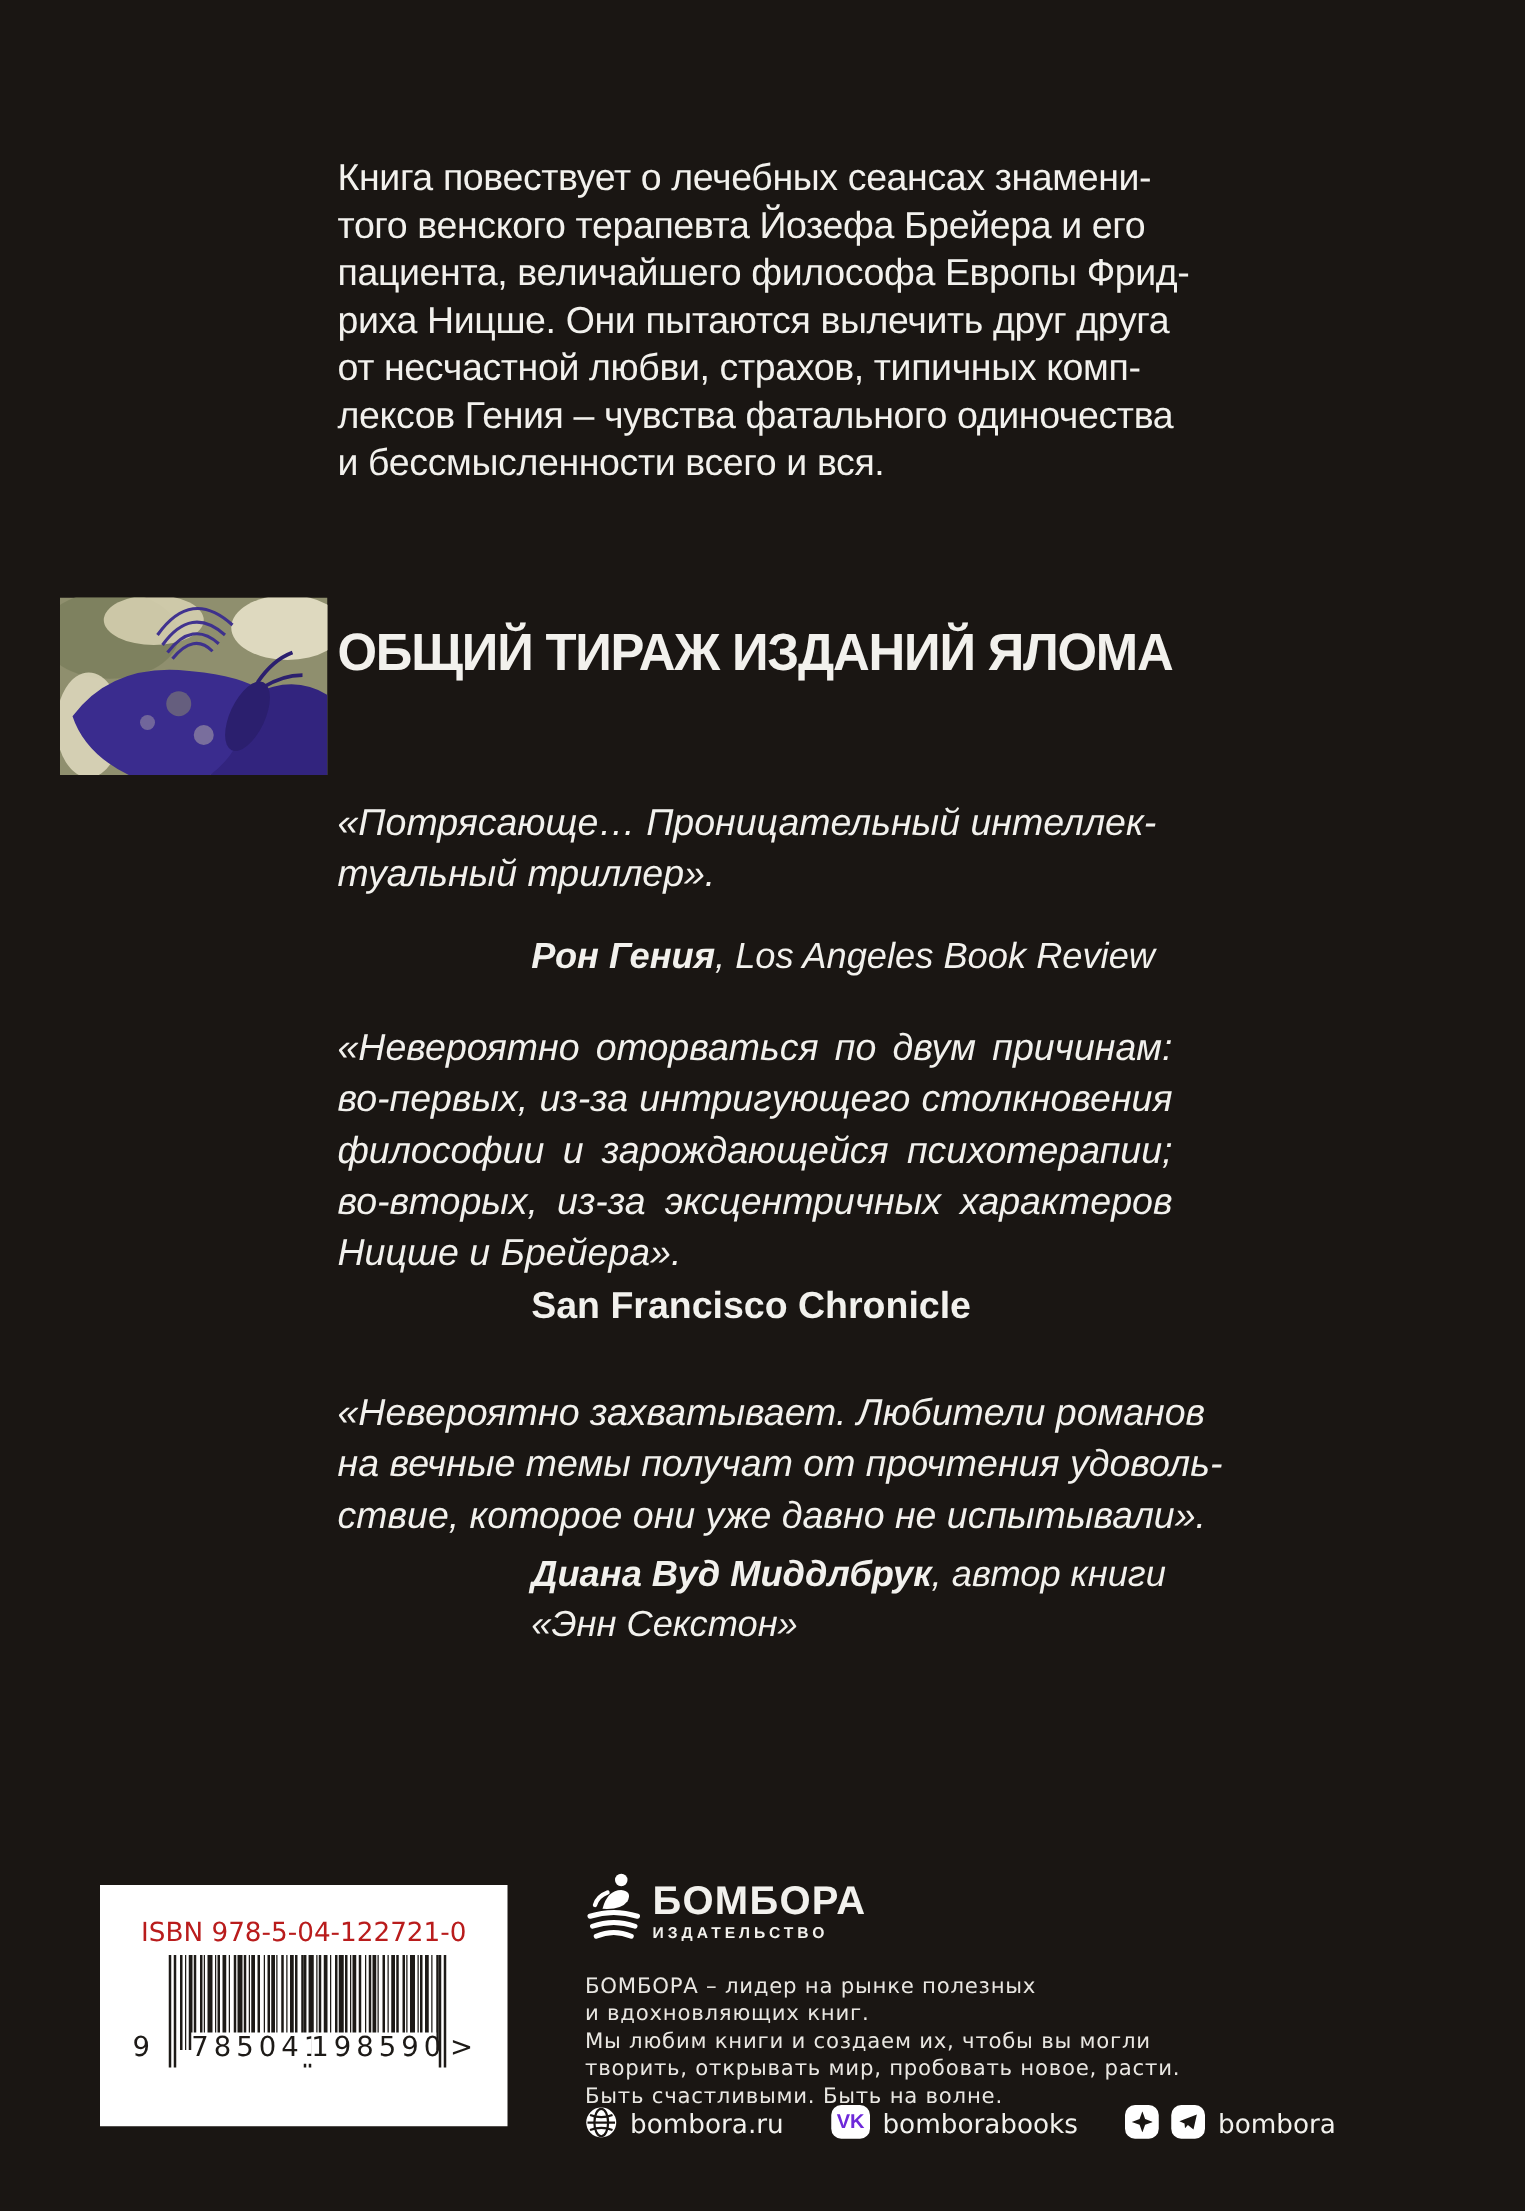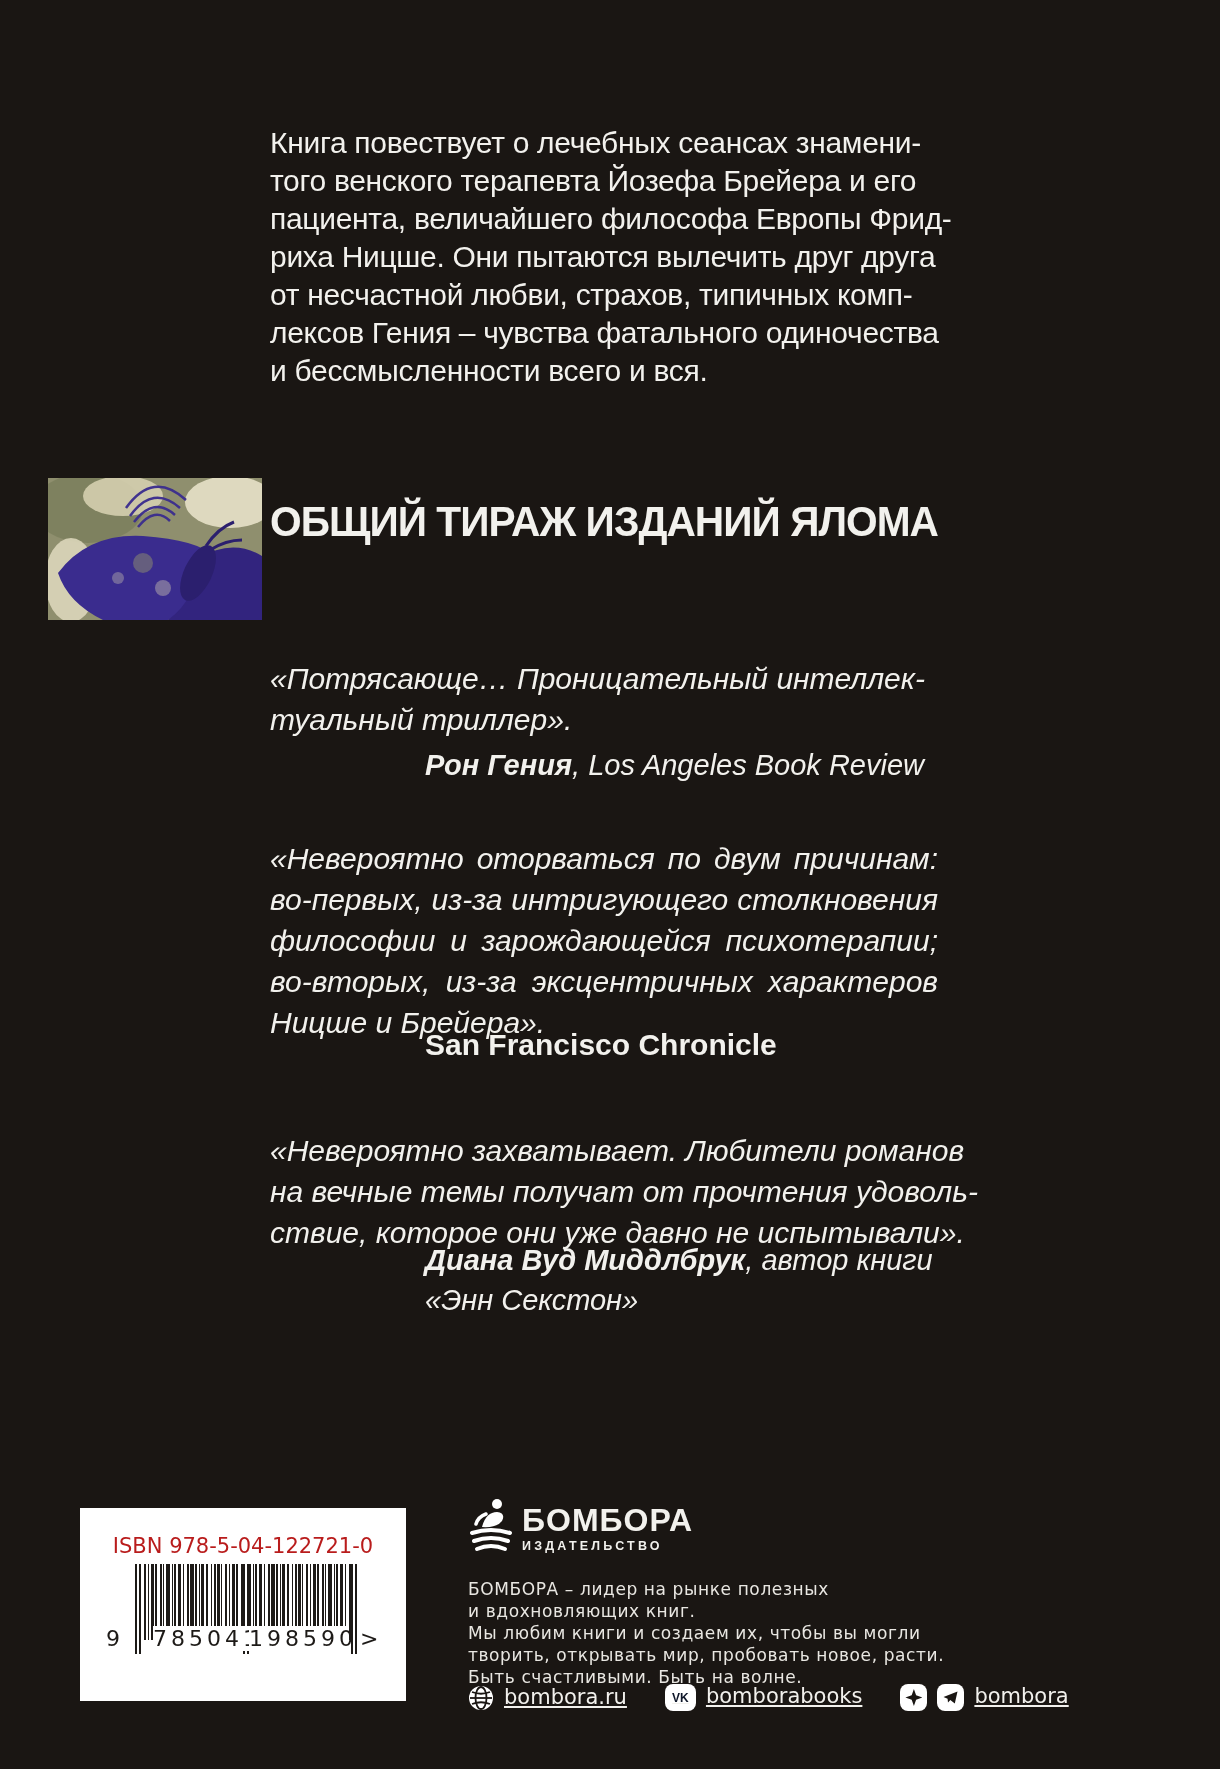--- a/index.html
+++ b/index.html
@@ -12,48 +12,48 @@
   .intro{left:270px;top:124px;width:692px;font-size:30px;line-height:38px;letter-spacing:-0.3px;}
 
   
   .artwork{left:48px;top:478px;width:214px;height:142px;}
 
   
   .banner{left:270px;top:497px;width:668px;font-weight:800;font-size:42px;line-height:50px;}
   .banner .line{display:inline-block;letter-spacing:-1px;}
 
   
-  .quote{left:270px;width:668px;font-style:italic;font-size:30px;line-height:41px;margin-top:20px;}
+  .quote{left:270px;width:668px;font-style:italic;font-size:30px;line-height:41px;}
   .quote .jline{text-align:justify;text-align-last:justify;}
   .attrib{left:425px;width:560px;font-size:29px;line-height:40px;font-style:italic;}
   .attrib b{font-style:italic;}
   .attrib.upright{font-style:normal;font-weight:700;font-size:30px;}
 
   
   .barcode-box{left:80px;top:1508px;width:326px;height:193px;background:#ffffff;color:#1d1a17;}
   .isbn{position:absolute;top:26px;left:0;width:100%;text-align:center;font-size:21px;
         font-family:"DejaVu Sans",sans-serif;color:#b91c1c;}
   .bars-wrap{position:absolute;left:52px;top:56px;width:226px;height:96px;}
   .bc-digit{position:absolute;top:62px;font-size:22px;font-family:"DejaVu Sans",sans-serif;color:#1d1a17;}
   .bc-g{width:100px;text-align:center;letter-spacing:4px;background:#fff;}
 
   
   .logo-row{left:468px;top:1497px;display:flex;align-items:flex-end;gap:8px;}
   .logo-text .pname{font-size:32px;font-weight:700;letter-spacing:1px;line-height:34px;}
   .logo-text .psub{font-size:12.5px;font-weight:700;letter-spacing:3.2px;margin-top:2px;}
   .pdesc{left:468px;top:1578px;width:460px;font-size:17px;line-height:22px;letter-spacing:0.6px;
          color:#e9e7e2;font-family:"DejaVu Sans",sans-serif;}
   .social{left:468px;top:1684px;display:flex;align-items:center;gap:38px;}
-  .slink{display:flex;align-items:flex-start;gap:10px;font-size:21px;color:#f2f1ed;
-         font-family:"DejaVu Sans",sans-serif;text-decoration:underline;}
+  .slink{display:flex;align-items:flex-end;gap:10px;font-size:21px;color:#f2f1ed;
+         font-family:"DejaVu Sans",sans-serif;}
   .icon-sq{width:27px;height:27px;background:#ffffff;border-radius:8px;display:flex;
            align-items:center;justify-content:center;position:relative;}
   .star{width:17px;height:17px;background:#1a1613;
         clip-path:polygon(50% 0,63% 37%,100% 50%,63% 63%,50% 100%,37% 63%,0 50%,37% 37%);}
-  .vk-letters{font-size:12px;font-weight:800;color:#0f172a;font-family:"Liberation Sans",sans-serif;}
+  .vk-letters{font-size:16px;font-weight:800;color:#6d28d9;font-family:"Liberation Sans",sans-serif;}
 </style>
 </head>
 <body>
 
 <div class="cover">
 
   <div class="abs intro">
     <div class="line">Книга повествует о лечебных сеансах знамени-</div>
     <div class="line">того венского терапевта Йозефа Брейера и его</div>
     <div class="line">пациента, величайшего философа Европы Фрид-</div>

